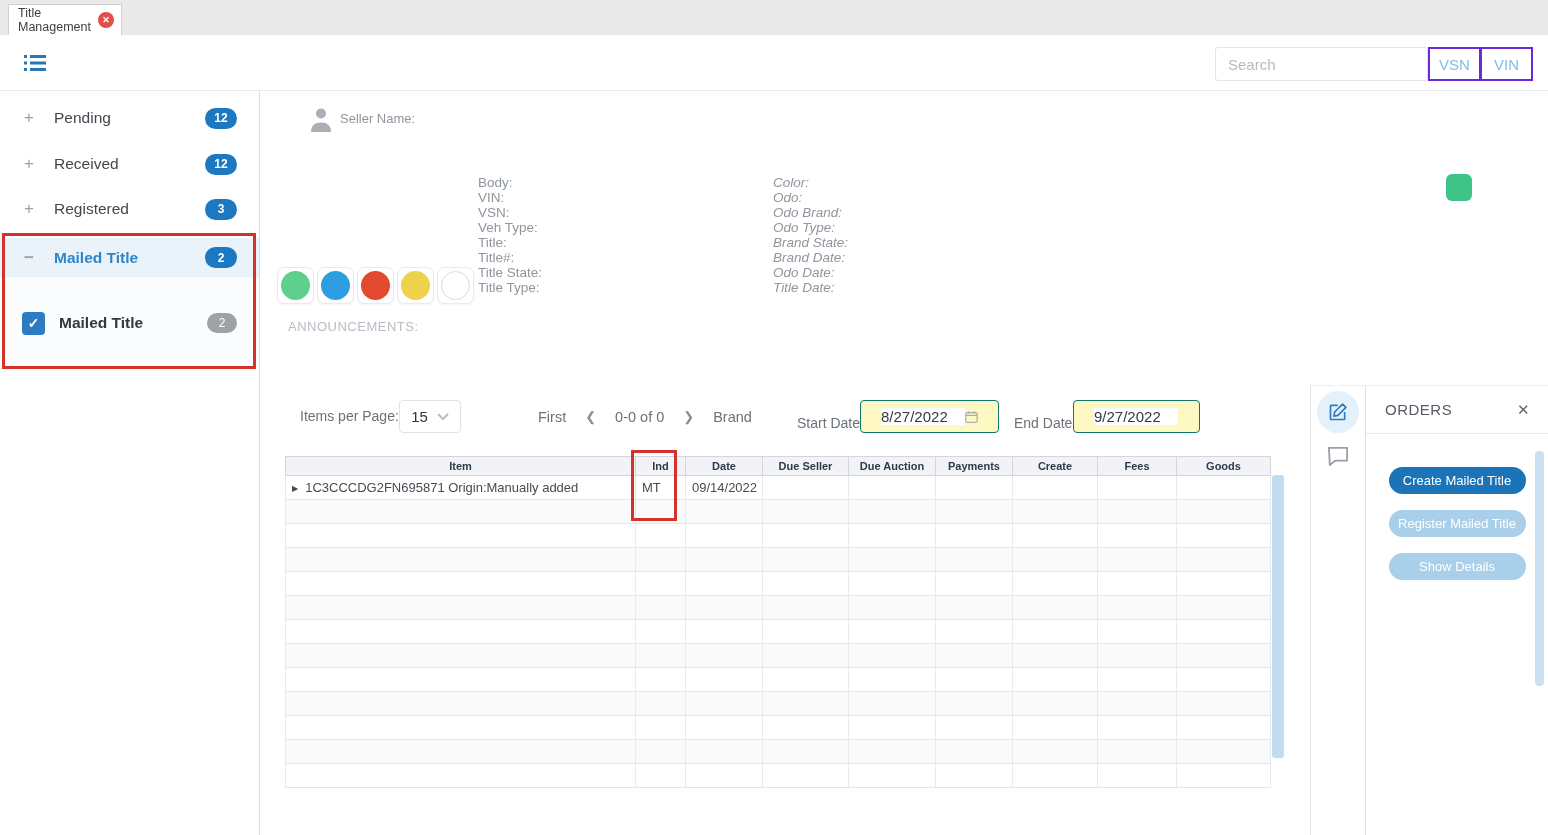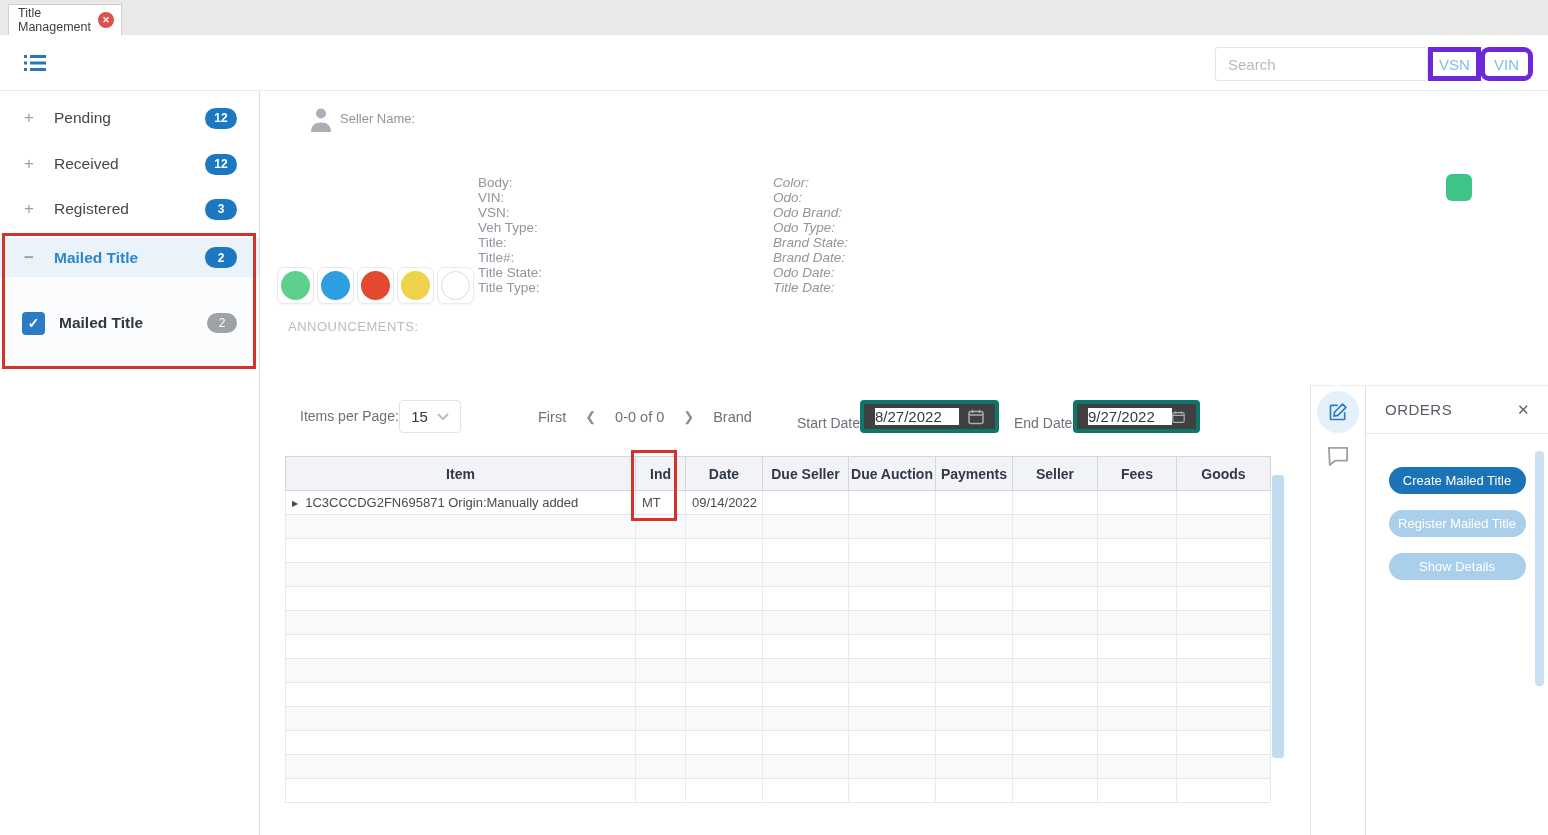--- a/index.html
+++ b/index.html
@@ -14,24 +14,24 @@
   .tab-close { width:16px; height:16px; border-radius:50%; background:#e0504b; color:#fff;
                font-size:9px; font-weight:bold; display:flex; align-items:center; justify-content:center; flex:none; }
 
   
   .topbar { position:absolute; left:0; top:35px; right:0; height:56px; background:#fff; border-bottom:1px solid #e4edf3; }
   .hamburger { position:absolute; left:24px; top:19px; width:22px; height:18px; cursor:pointer; }
   .search-box { position:absolute; left:1215px; top:12px; width:213px; height:34px;
                 border:1px solid #e2e5e8; border-radius:3px; padding:0 12px; font-size:15px; color:#40474d;
                 font-family:"Liberation Sans",sans-serif; outline:none; }
   .search-box::placeholder { color:#b6bbc0; }
-  .vsn-btn, .vin-btn { position:absolute; top:12px; width:53px; height:34px; border:5px solid #6d28d9;
+  .vsn-btn, .vin-btn { position:absolute; top:12px; width:53px; height:34px; border:2px solid #6d28d9;
                 background:#fff; display:flex; align-items:center; justify-content:center;
                 font-size:15px; color:#7fbde9; cursor:pointer; }
-  .vsn-btn { left:1428px; } .vin-btn { left:1480px;border-radius:9px; }
+  .vsn-btn { left:1428px; } .vin-btn { left:1480px; }
 
   
   .sidebar { position:absolute; left:0; top:91px; width:260px; bottom:0; background:#fff; border-right:1px solid #ddd; }
   .side-item { position:absolute; left:0; width:100%; height:30px; display:flex; align-items:center;
                padding-left:22px; gap:18px; font-size:15.5px; color:#42484e; cursor:pointer; }
   .expand-ic { color:#9aa0a6; font-size:17px; width:14px; text-align:center; }
   .badge { position:absolute; right:22px; min-width:32px; height:21px; border-radius:11px; background:#1c78c0;
            color:#fff; font-size:12px; font-weight:bold; display:flex; align-items:center; justify-content:center; padding:0 9px; }
   .active-row { position:absolute; left:0; top:147px; width:100%; height:39px; background:#eaf3fa;
                 display:flex; align-items:center; padding-left:22px; gap:18px; font-size:15.5px;
@@ -68,27 +68,27 @@
   .ipp-label { position:absolute; left:40px; top:23px; font-size:14px; color:#6a7178; }
   .ipp-select { position:absolute; left:139px; top:15px; width:62px; height:33px; border:1px solid #dfe2e6;
                 border-radius:4px; background:#fff; display:flex; align-items:center; justify-content:center;
                 gap:9px; font-size:15px; color:#2f353b; cursor:pointer; }
   .pag { position:absolute; left:278px; top:15px; height:33px; display:flex; align-items:center; gap:19px;
          font-size:14.5px; color:#6a7178; }
   .pag .chev { color:#878e95; font-size:13px; cursor:pointer; }
   .pag .pg-btn { cursor:pointer; }
   .date-label { position:absolute; top:23px; font-size:14px; color:#6a7178;margin-top:7px; }
   .sd-label { left:537px; } .ed-label { left:754px; }
-  .date-box { position:absolute; top:15px; height:33px; border:4px solid #0f766e; border-radius:4px;
-              background:#404040; display:flex; align-items:center; justify-content:space-between; padding:0 11px; }
+  .date-box { position:absolute; top:15px; height:33px; border:1px solid #0f766e; border-radius:4px;
+              background:#fef9c3; display:flex; align-items:center; justify-content:space-between; padding:0 20px; }
   .date-box-1 { left:600px; width:139px; } .date-box-2 { left:813px; width:127px; }
   .date-box input { border:none; outline:none; width:84px; font-size:15px; color:#343a40;
                     font-family:"Liberation Sans",sans-serif; }
   .grid-table { position:absolute; left:25px; top:71px; width:985px; border-collapse:collapse; table-layout:fixed; }
-  .grid-table th { height:34px; background:#f1f3f6; border:1px solid #d3d7db; font-size:14px;
+  .grid-table th { height:19px; background:#f1f3f6; border:1px solid #d3d7db; font-size:11px;
                    color:#2f3a49; font-weight:bold; text-align:center; }
   .grid-table td { height:24px; border-right:1px solid #e8ebee; border-bottom:1px solid #e3e6e9;
                    font-size:13px; color:#454c53; padding:0 6px; text-align:center; overflow:hidden; white-space:nowrap; }
   .grid-table td:first-child { border-left:1px solid #e8ebee; text-align:left; }
   .grid-table tr:nth-child(even) td { background:#f8fafb; }
   .grid-table th:nth-child(1){width:350px} .grid-table th:nth-child(2){width:50px}
   .grid-table th:nth-child(3){width:77px} .grid-table th:nth-child(4){width:86px}
   .grid-table th:nth-child(5){width:87px} .grid-table th:nth-child(6){width:77px}
   .grid-table th:nth-child(7){width:85px} .grid-table th:nth-child(8){width:79px}
   .grid-table th:nth-child(9){width:94px}
@@ -270,21 +270,21 @@
 
     <table class="grid-table">
       <thead>
           <tr id="grid-head-row">
             <th>Item</th>
             <th>Ind</th>
             <th>Date</th>
             <th>Due Seller</th>
             <th>Due Auction</th>
             <th>Payments</th>
-            <th>Seller</th>
+            <th>Create</th>
             <th>Fees</th>
             <th>Goods</th>
           </tr>
         </thead>
       <tbody id="grid-body">
           <tr>
             <td><span class="caret">▶</span><span>1C3CCCDG2FN695871 Origin:Manually added</span></td>
             <td class="c-ind">MT</td>
             <td>09/14/2022</td>
             <td></td>

